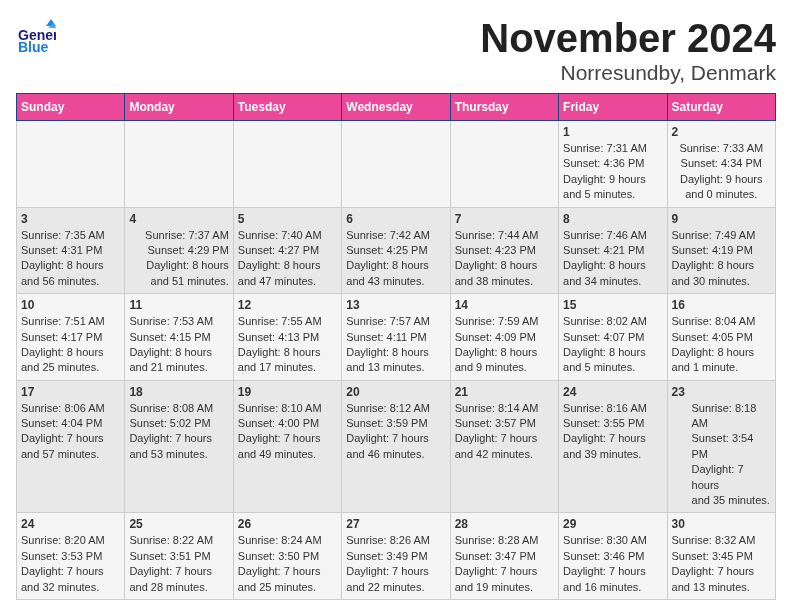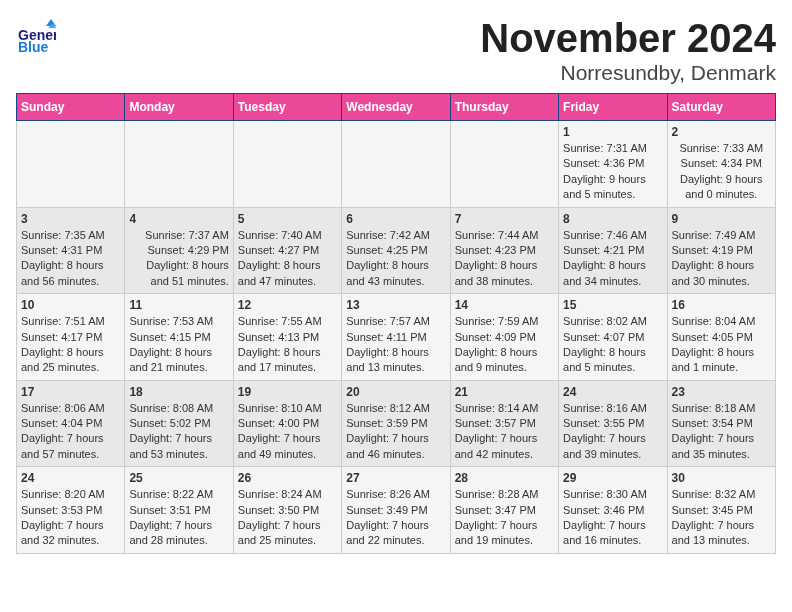--- a/index.html
+++ b/index.html
@@ -274,21 +274,21 @@
         </td>
         <td>
           <div class="day-number">24</div>
           <div class="day-info" style="white-space: pre-line;">Sunrise: 8:16 AM
 Sunset: 3:55 PM
 Daylight: 7 hours
 and 39 minutes.</div>
         </td>
         <td>
           <div class="day-number">23</div>
-          <div class="day-info" style="white-space: pre-line;">Sunrise: 8:18 AM
+          <div class="day-info" style="white-space: pre-line; margin-left: 20px;">Sunrise: 8:18 AM
 Sunset: 3:54 PM
 Daylight: 7 hours
 and 35 minutes.</div>
         </td>
       </tr>
       <tr>
         <td>
           <div class="day-number">24</div>
           <div class="day-info" style="white-space: pre-line;">Sunrise: 8:20 AM
 Sunset: 3:53 PM

